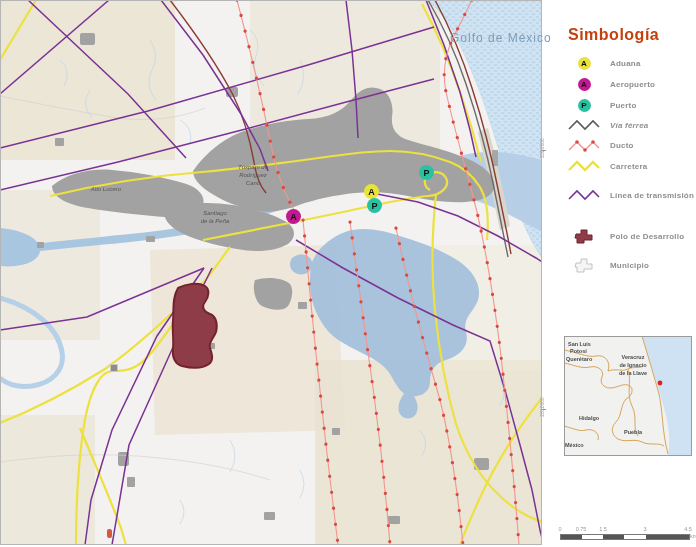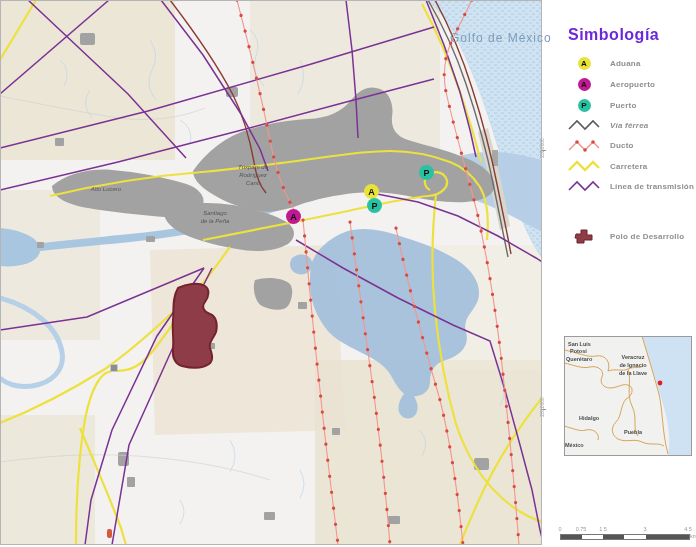--- a/index.html
+++ b/index.html
@@ -19,21 +19,21 @@
       font-size:9px;font-weight:bold;color:#101010;}
   .mk-aduana{background:#e8e33b;}
   .mk-aeropuerto{background:#c01a92;}
   .mk-puerto{background:#28c2a2;}
   .road-marker{position:absolute;width:6px;height:6px;background:#8d8d8d;
                border:1px solid #c9c9c9;border-radius:1px;}
   .red-marker{position:absolute;width:5px;height:9px;background:#d4593f;border-radius:2px;}
   
   #legend-panel{position:absolute;left:556px;top:0;width:140px;height:547px;}
   .lg-title{position:absolute;left:12px;top:26px;font-size:16px;font-weight:bold;
-            color:#6d28d9;letter-spacing:.5px;}
+            color:#c2410c;letter-spacing:.5px;}
   .lg-row{position:absolute;left:10px;width:128px;height:18px;}
   .lg-ico{position:absolute;left:0;top:0;width:36px;height:18px;
           display:flex;align-items:center;justify-content:center;}
   .lg-pt{width:13px;height:13px;border-radius:50%;display:flex;align-items:center;
          justify-content:center;font-size:8px;font-weight:bold;color:#101010;}
   .lg-label{position:absolute;left:44px;top:50%;transform:translateY(-50%);
             font-size:8px;font-weight:600;color:#8f8f8f;letter-spacing:.2px;white-space:nowrap;}
   
   #inset-map{position:absolute;left:564px;top:336px;width:128px;height:120px;}
   .ilabel{position:absolute;color:#4a4a4a;font-size:5.5px;font-weight:bold;
@@ -256,40 +256,48 @@
 
   <div class="lg-row" style="top:157px;">
     <span class="lg-ico">
       <svg width="32" height="16">
           <polyline points="1,12 9,4 17,12 25,4 31,10" fill="none" stroke="#ece13f" stroke-width="2.4"></polyline>
         </svg>
     </span>
     <span class="lg-label">Carretera</span>
   </div>
 
-  <div class="lg-row" style="top:177px;">
+  <div class="lg-row" style="top:186px;">
     <span class="lg-ico">
       <svg width="32" height="16">
           <polyline points="1,12 9,4 17,12 25,4 31,10" fill="none" stroke="#7b3294" stroke-width="1.6"></polyline>
         </svg>
     </span>
     <span class="lg-label">Línea de transmisión</span>
   </div>
 
 
 
   <div class="lg-row" style="top:227px;">
     <span class="lg-ico">
       <svg width="22" height="18">
           <path d="M3,7 L8,7 L8,3 L14,3 L14,8 L19,8 L19,13 L11,13 L11,16 L4,16 L4,11 L2,11 Z" fill="#8e3d48" stroke="#6f222b" stroke-width="1"></path>
         </svg>
     </span>
     <span class="lg-label">Polo de Desarrollo</span>
   </div>
 
+  <div class="lg-row" style="top:256px;">
+    <span class="lg-ico">
+      <svg width="22" height="18">
+          <path d="M3,7 L8,7 L8,3 L14,3 L14,8 L19,8 L19,13 L11,13 L11,16 L4,16 L4,11 L2,11 Z" fill="#f5f5f5" stroke="#b5b5b5" stroke-width=".8"></path>
+        </svg>
+    </span>
+    <span class="lg-label">Municipio</span>
+  </div>
 </div>
 
 <div id="inset-map">
   <svg width="128" height="120" viewBox="0 0 128 120">
     <rect width="128" height="120" fill="#f1f1ef"></rect>
     <path d="M 78 0 L 128 0 L 128 120 L 104 120 C 108 98 102 78 96 58 C 90 38 83 18 78 0 Z" fill="#cfe2f3"></path>
     <g stroke="#d8a55a" stroke-width="1" fill="none">
       <path d="M 78 0 C 84 20 90 40 95 58 C 99 76 98 96 104 118"></path>
       <path d="M 0 14 C 12 16 24 22 32 20 C 42 18 47 27 44 35"></path>
       <path d="M 0 27 C 10 29 18 33 26 31"></path>

